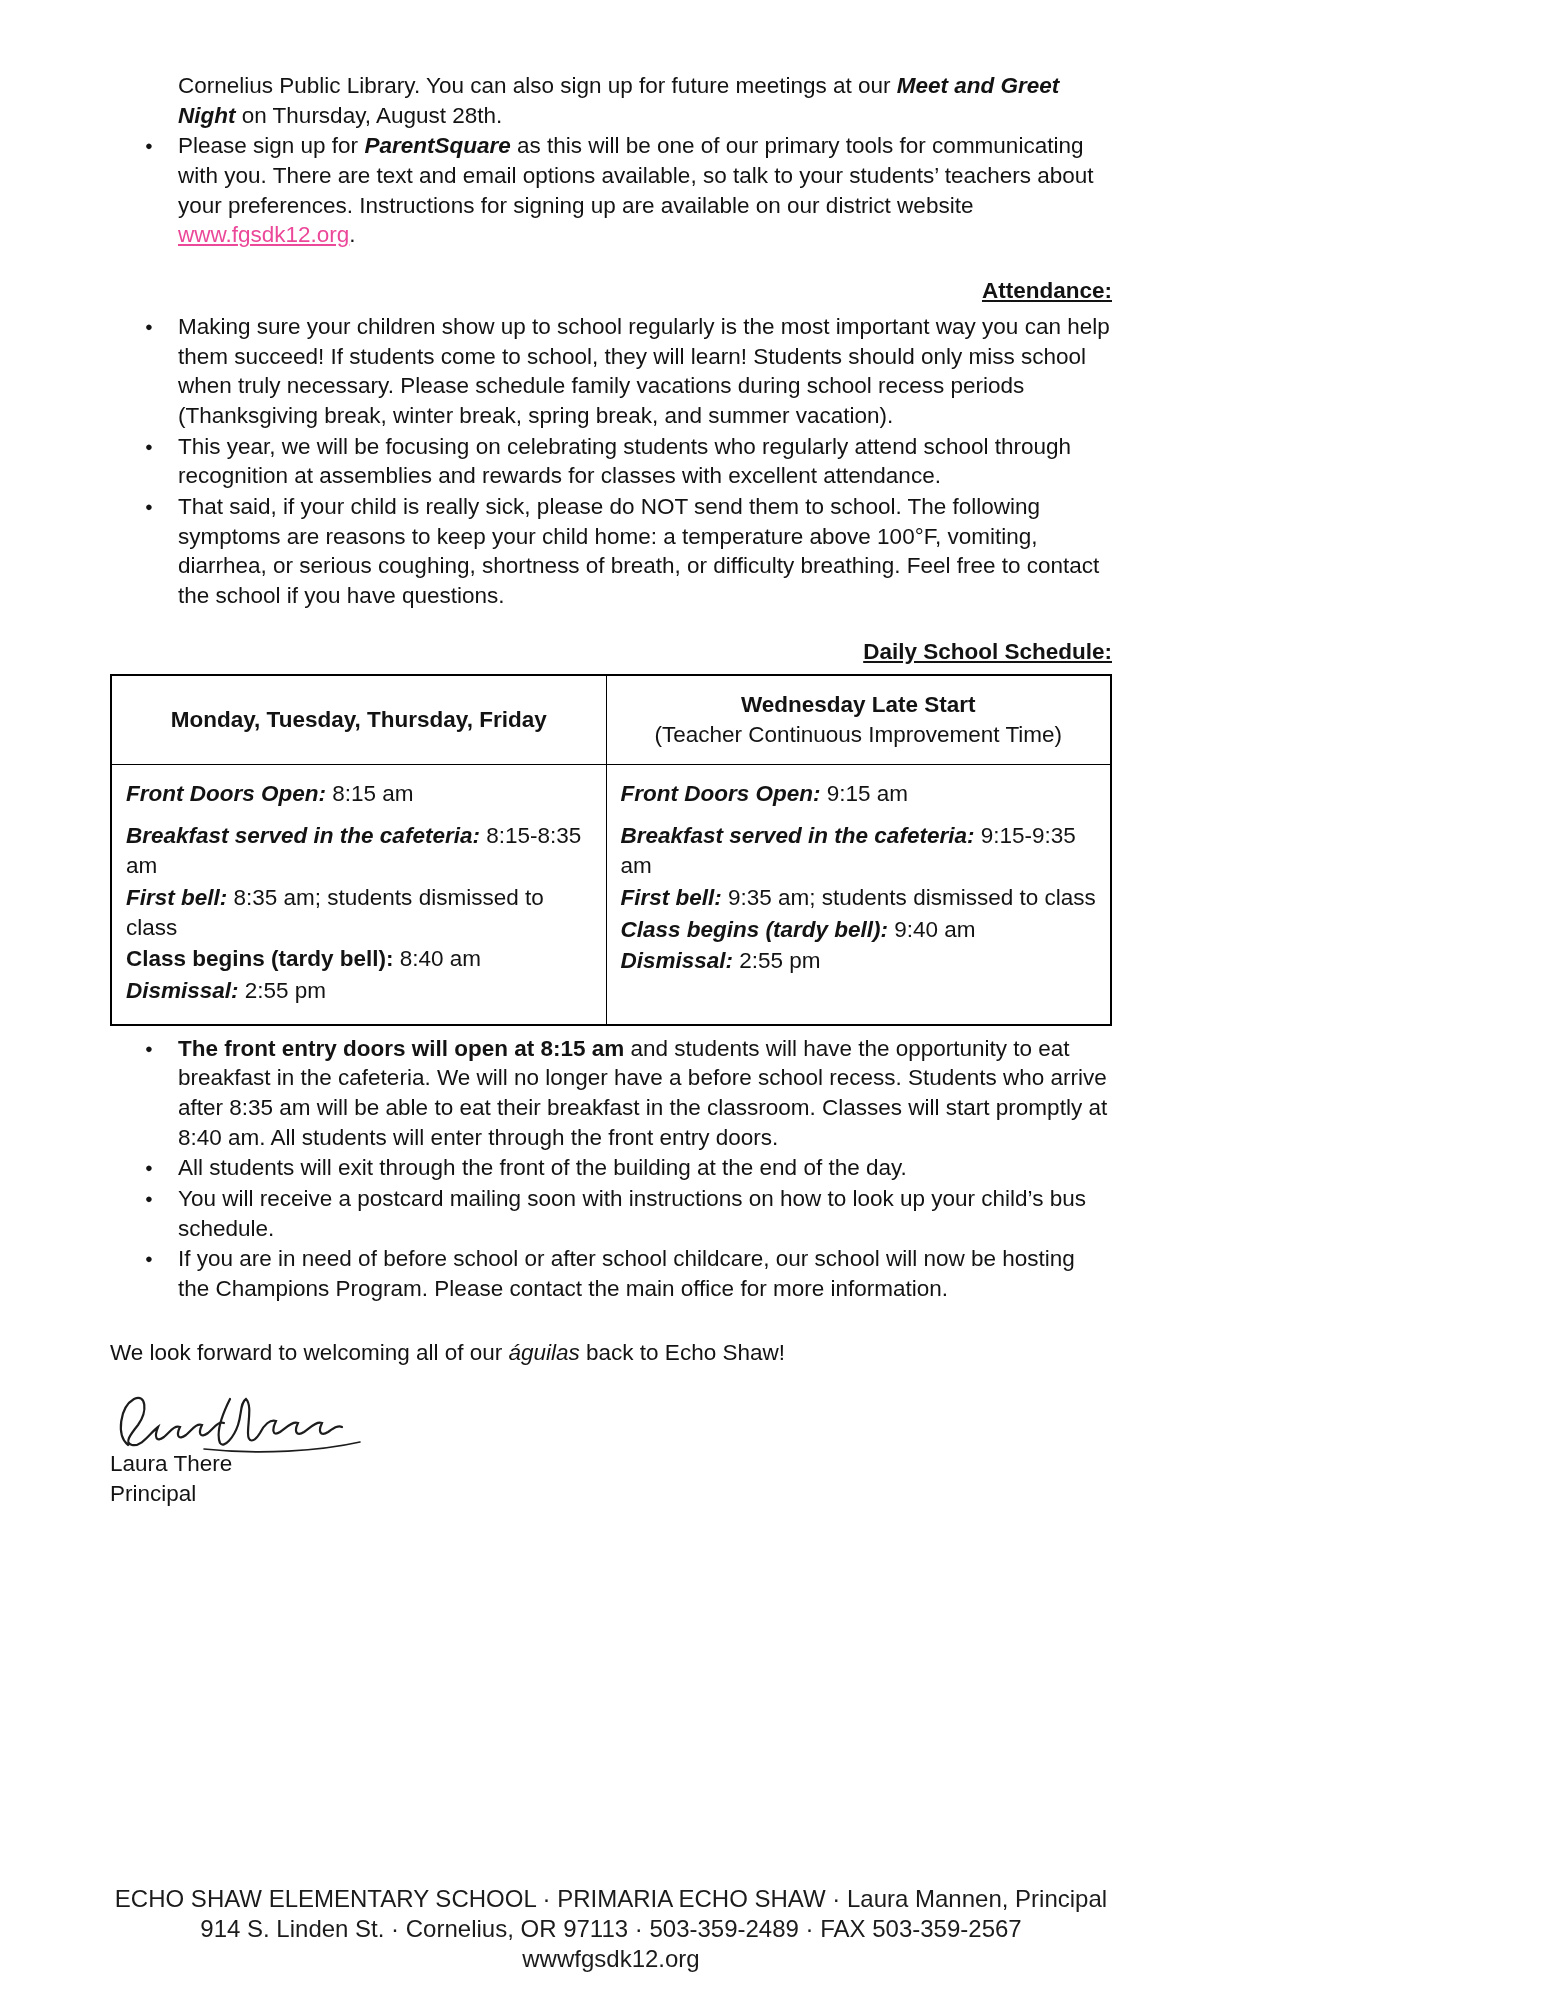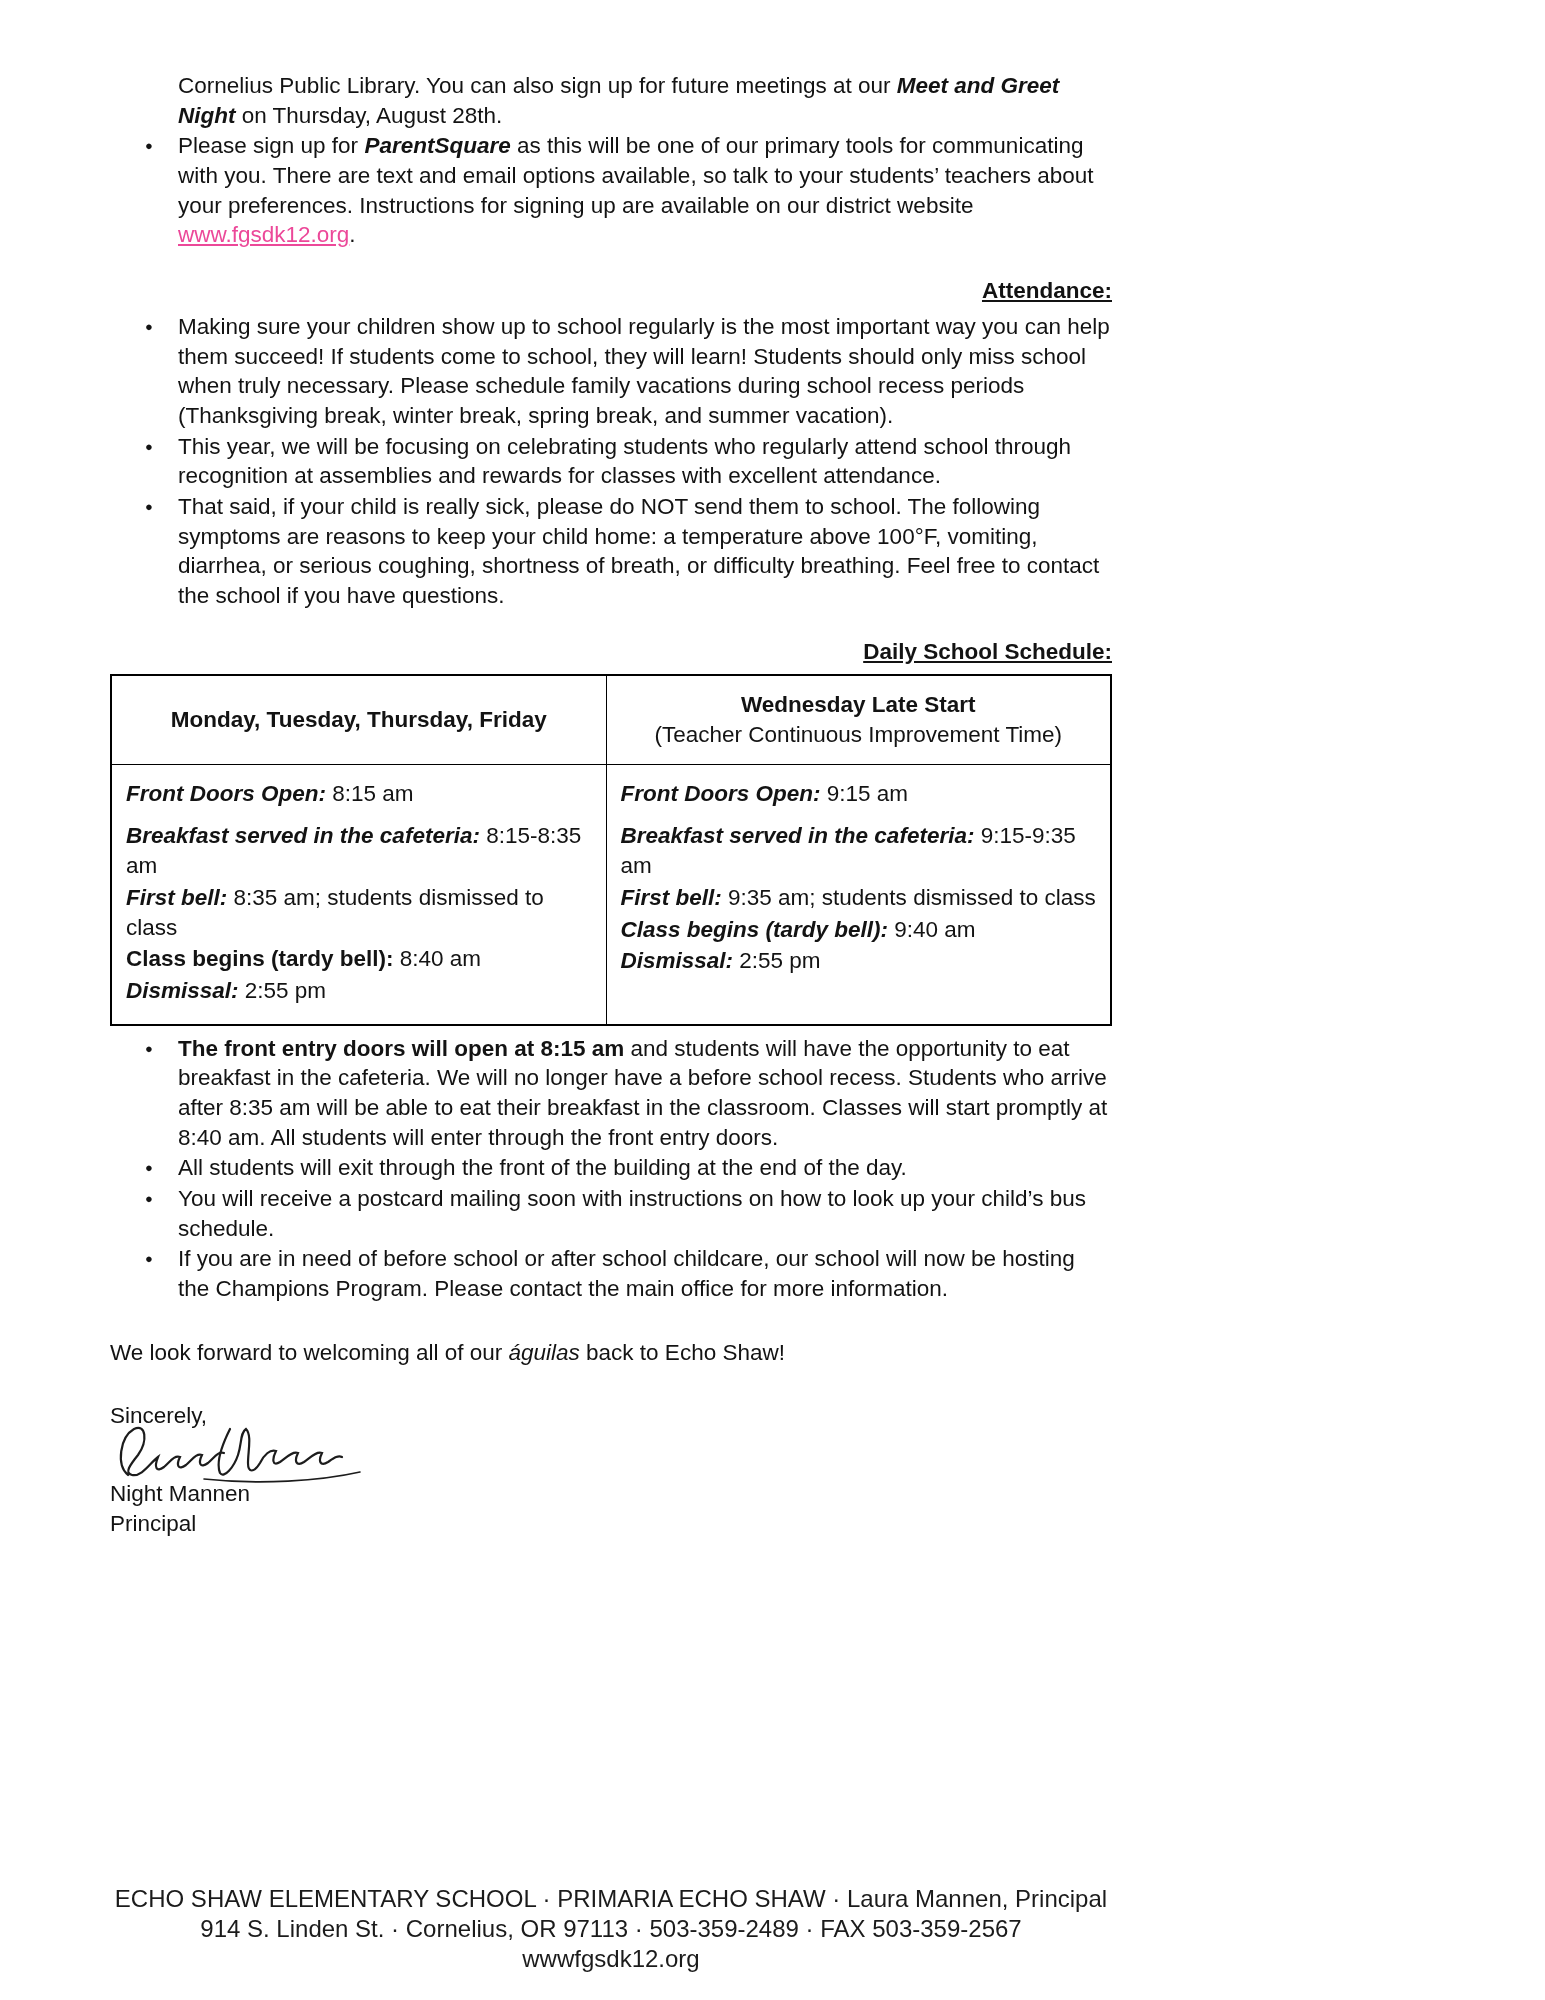--- a/index.html
+++ b/index.html
@@ -158,29 +158,28 @@
       </div>
       <div class="bullet">
         <span class="dot">●</span>
         <div class="btext"><span>If you are in need of before school or after school childcare, our school will now be hosting the Champions Program. Please contact the main office for more information.</span></div>
       </div>
     </div>
 
     <div class="closing"><span>We look forward to welcoming all of our </span><span class="seg-i">águilas</span><span> back to Echo Shaw!</span></div>
 
     <div class="signoff">
-      <div>Sincerely,</div>
       <div class="signature-wrap">
         <svg width="252" height="76" viewBox="0 0 252 76" xmlns="http://www.w3.org/2000/svg">
           <path d="M16,60 C4,50 8,22 22,14 C34,8 36,26 26,40 C18,50 12,58 20,60 C30,62 38,48 46,42 C42,52 44,58 52,52 C58,47 62,40 68,42 C64,50 66,56 74,50 C80,45 84,38 90,40 C86,48 88,54 96,48 C102,43 106,36 112,38" stroke="#1c1c1c" fill="none" stroke-width="2.2" stroke-linecap="round"></path>
           <path d="M118,14 C110,30 104,48 108,58 C112,64 122,52 126,40 C130,28 128,18 134,14 C140,20 136,36 136,48 C136,58 142,58 148,48 C152,40 158,34 164,36 C160,44 160,52 168,47 C174,43 180,36 186,38 C182,46 184,52 192,47 C198,43 204,36 210,38 C206,46 208,52 216,47 C222,43 226,40 230,42" stroke="#1c1c1c" fill="none" stroke-width="2.2" stroke-linecap="round"></path>
           <path d="M92,64 C148,70 208,66 248,57" stroke="#1c1c1c" fill="none" stroke-width="1.6" stroke-linecap="round"></path>
         </svg>
       </div>
-      <div class="sig-name">Night Mannen</div>
+      <div class="sig-name">Laura There</div>
       <div class="sig-title">Principal</div>
     </div>
 
   </div>
 
   <div class="footer">
     <div>ECHO SHAW ELEMENTARY SCHOOL · PRIMARIA ECHO SHAW · Laura Mannen, Principal</div>
     <div>914 S. Linden St. · Cornelius, OR 97113 · 503-359-2489 · FAX 503-359-2567</div>
     <div>wwwfgsdk12.org</div>
   </div>

